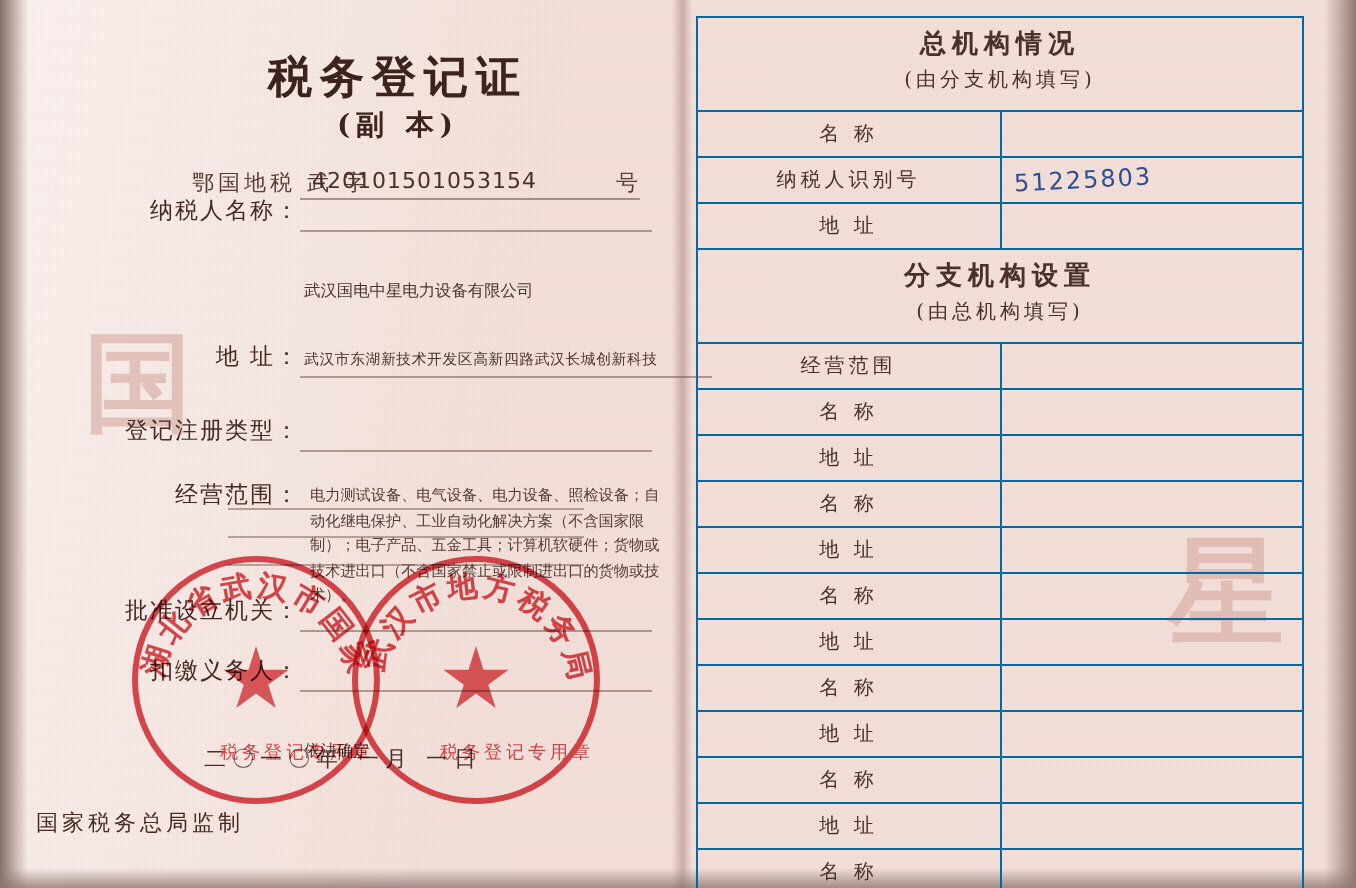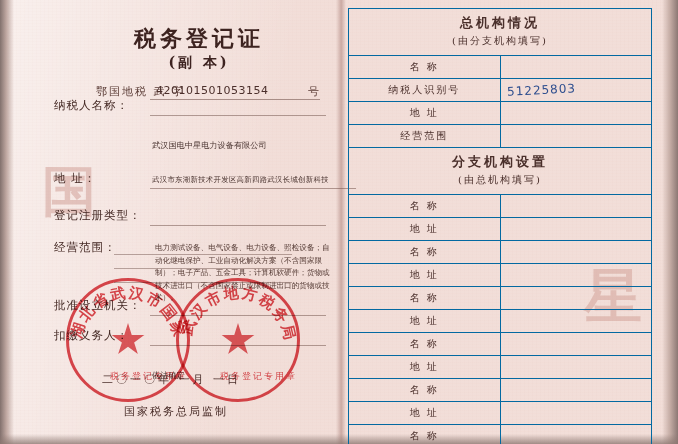--- a/index.html
+++ b/index.html
@@ -123,20 +123,21 @@
     height: 22px;
     font-size: 11.5px;
   }
   .field-label {
     position: absolute;
     left: 0; top: 0;
     width: 96px;
     letter-spacing: 1px;
     color: #442924;
     font-family: "DejaVu Serif", "Liberation Serif", serif;
+    text-align: right;
   }
   .field-line {
     position: absolute;
     left: 96px; top: 17px;
     width: 176px;
     border-bottom: 1px solid #6b4b44;
     opacity: .5;
   }
   .field-value {
     position: absolute;
@@ -167,21 +168,20 @@
     left: 96px;
     width: 178px;
     border-bottom: 1px solid #6b4b44;
     opacity: .45;
   }
 
   .footer-note {
     position: absolute;
     left: 0; top: 398px;
     width: 316px;
-    text-align: center;
     font-size: 11px;
     letter-spacing: 2px;
     color: #462925;
     font-family: "DejaVu Serif", "Liberation Serif", serif;
   }
   .date-line {
     position: absolute;
     left: 84px; top: 366px;
     font-size: 11px;
     letter-spacing: 3px;
@@ -398,32 +398,32 @@
           <td class="label-cell">纳税人识别号</td>
           <td class="value-cell">
             <span class="handwriting">51225803</span>
           </td>
         </tr>
         <tr>
           <td class="label-cell">地    址</td>
           <td class="value-cell"></td>
         </tr>
         <tr>
-          <td class="label-cell">经营范围</td>
-          <td class="value-cell"></td>
-        </tr>
-
-        <tr>
           <td class="head" colspan="2">
             <span>分支机构设置</span>
             <span class="sub">(由总机构填写)</span>
           </td>
         </tr>
 
         <tr>
+          <td class="label-cell">经营范围</td>
+          <td class="value-cell"></td>
+        </tr>
+
+        <tr>
           <td class="label-cell">名    称</td>
           <td class="value-cell"></td>
         </tr>
         <tr>
           <td class="label-cell">地    址</td>
           <td class="value-cell"></td>
         </tr>
 
         <tr>
           <td class="label-cell">名    称</td>

